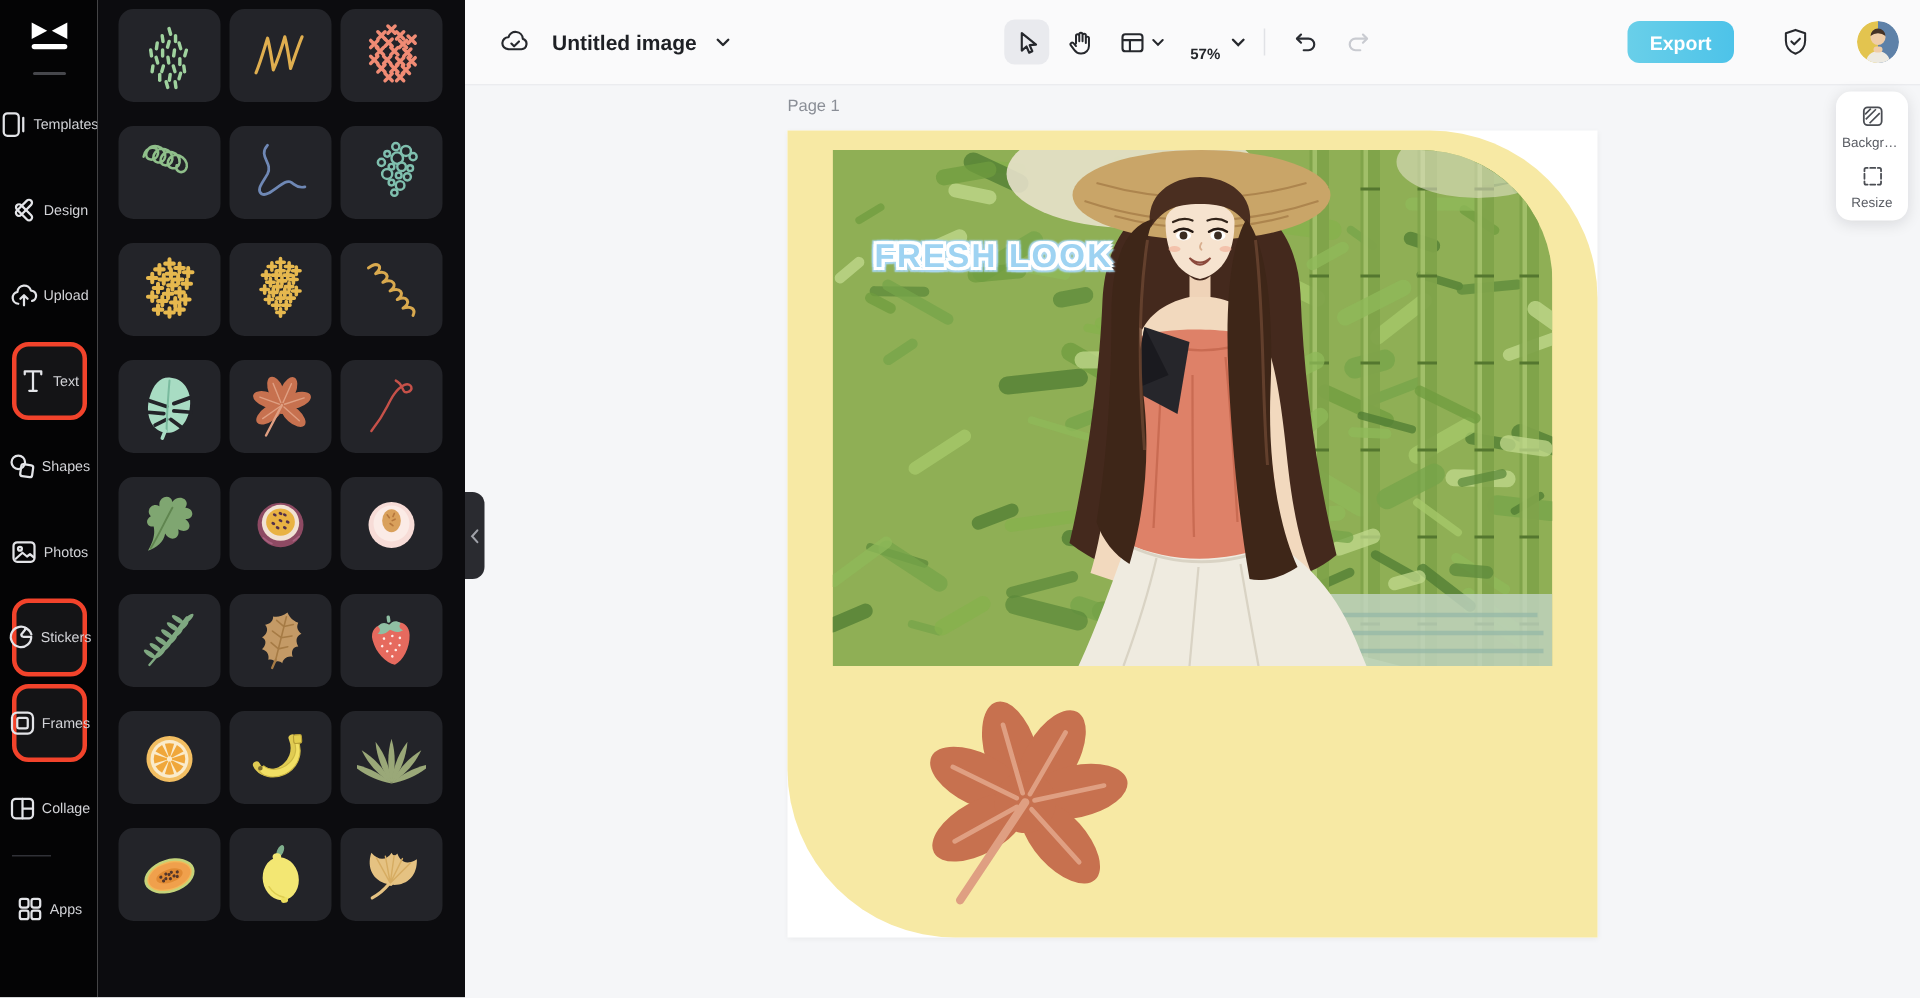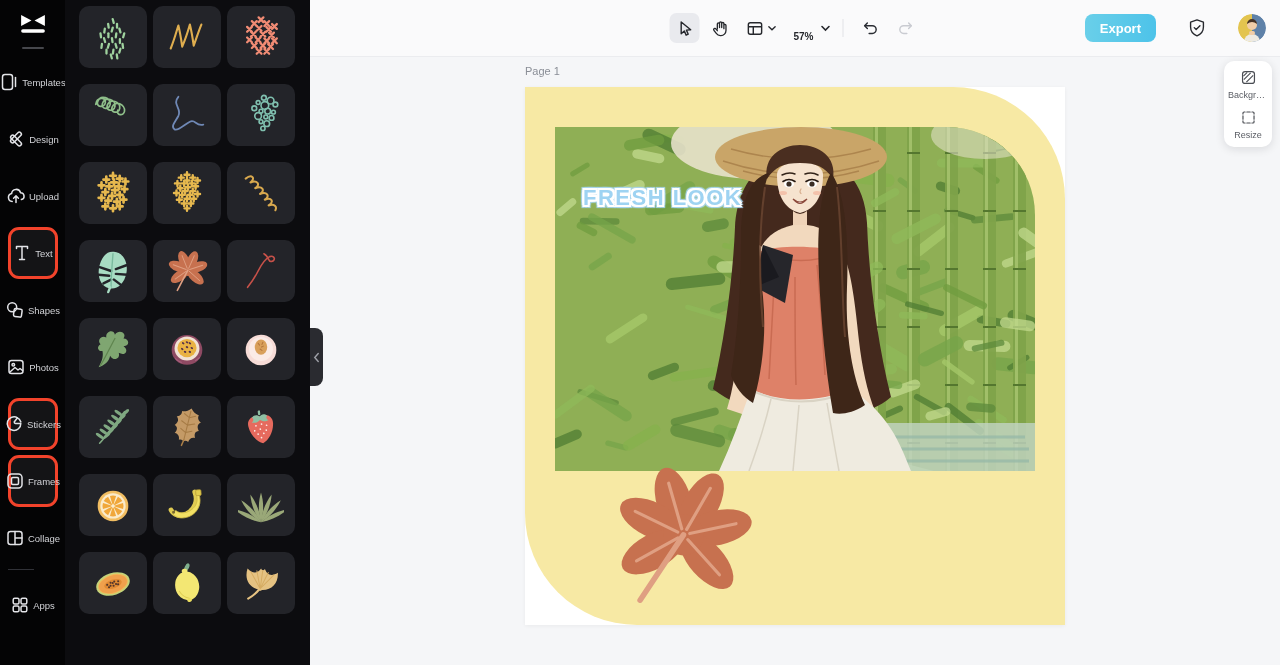--- a/index.html
+++ b/index.html
@@ -38,21 +38,21 @@
   .tb-sep{width:1px;height:18px;background:#E1E2E6;margin:0 7px}
   .tb-right{position:absolute;right:14px;top:0;height:100%;display:flex;align-items:center;gap:30px}
   .export-btn{height:28px;padding:0 15px;border-radius:8px;background:linear-gradient(90deg,#69CFE9,#4DC3E9);
               color:#fff;font-size:13px;font-weight:700;display:flex;align-items:center;cursor:pointer}
   .avatar{width:28px;height:28px;border-radius:50%;overflow:hidden;cursor:pointer;display:flex}
   .workspace{flex:1;position:relative}
   .page-label{position:absolute;left:215px;top:8px;font-size:11px;color:#8A8E96}
   .canvas{position:absolute;left:215px;top:30px;width:540px;height:538px;background:#fff;
           box-shadow:0 1px 4px rgba(0,0,0,.05);cursor:pointer}
   .yellow{position:absolute;inset:0;border-radius:0 112px 0 112px;background:#F7E9A4}
-  .photo{position:absolute;left:30px;top:40px;width:480px;height:344px;border-radius:0 88px 0 0;overflow:hidden;cursor:pointer}
+  .photo{position:absolute;left:30px;top:13px;width:480px;height:344px;border-radius:0 88px 0 0;overflow:hidden;cursor:pointer}
   .photo-art,.photo-art svg{width:100%;height:100%;display:block}
   .fresh{position:absolute;left:28px;top:58px;font-size:22px;font-weight:800;letter-spacing:1.5px;color:#9ED3F2;cursor:pointer;
      text-shadow:-2px -2px 0 #fff,2px -2px 0 #fff,-2px 2px 0 #fff,2px 2px 0 #fff,-2px 0 0 #fff,2px 0 0 #fff,
                  0 -2px 0 #fff,0 2px 0 #fff,-3px -3px 1px #A9D6EE,3px -3px 1px #A9D6EE,-3px 3px 1px #A9D6EE,
                  3px 3px 1px #A9D6EE,0 3px 1px #A9D6EE,0 -3px 1px #A9D6EE,3px 0 1px #A9D6EE,-3px 0 1px #A9D6EE}
   .leaf{position:absolute;left:76px;top:372px;width:158px;height:158px;cursor:pointer}
   .leaf svg{width:100%;height:100%;display:block}
   .float-card{position:absolute;top:4px;right:8px;width:48px;background:#fff;border-radius:10px;
               box-shadow:0 2px 10px rgba(16,18,26,.12);padding:8px 0 7px;display:flex;flex-direction:column;gap:9px;z-index:4}
   .fc-item{display:flex;flex-direction:column;align-items:center;gap:4px;cursor:pointer}
@@ -573,20 +573,32 @@
   </section>
 
   <div class="collapse-tab">
     <svg viewBox="0 0 8 12" width="7" height="11">
         <path d="M6 1.5 L2 6 L6 10.5" fill="none" stroke="#9FA1A8" stroke-width="1.6" stroke-linecap="round"></path>
       </svg>
   </div>
 
   <main class="main">
     <div class="topbar">
+      <div class="tb-left">
+        <span style="display:flex">
+          <svg viewBox="0 0 24 24" width="23" height="23">
+              <path d="M7 16.5 h9.3 a3.7 3.7 0 0 0 1 -7.2 a5.1 5.1 0 0 0 -10 -1.1 a4.1 4.1 0 0 0 -.3 8.2 Z" fill="none" stroke="#26282D" stroke-width="1.5" stroke-linejoin="round"></path>
+              <path d="M9.3 12.6 l1.9 1.9 3.4 -3.4" fill="none" stroke="#26282D" stroke-width="1.5" stroke-linecap="round" stroke-linejoin="round"></path>
+            </svg>
+        </span>
+        <span class="tb-title">Untitled image</span>
+        <svg viewBox="0 0 10 7" width="10" height="7">
+            <path d="M1.5 1.5 L5 5 L8.5 1.5" fill="none" stroke="#26282D" stroke-width="1.6" stroke-linecap="round" stroke-linejoin="round"></path>
+          </svg>
+      </div>
       <div class="tb-center">
         <div class="tbtn active">
           <svg viewBox="0 0 20 20" width="19" height="19">
               <path d="M6 3.2 L6 15.5 L9.3 12.6 L11.2 17 L13.4 16 L11.5 11.7 L16 11.3 Z" fill="none" stroke="#26282D" stroke-width="1.5" stroke-linejoin="round"></path>
             </svg>
         </div>
         <div class="tbtn">
           <svg viewBox="0 0 20 20" width="19" height="19">
               <path d="M7.2 10.5 V5.2 a1.15 1.15 0 0 1 2.3 0 V9 M9.5 8.8 V4.2 a1.15 1.15 0 0 1 2.3 0 V8.8 M11.8 9 V4.8 a1.15 1.15 0 0 1 2.3 0 V10 M14.1 10.2 V6.8 a1.1 1.1 0 0 1 2.2 0 V12.2 a5.3 5.3 0 0 1 -5.3 5.3 H10.4 a5.2 5.2 0 0 1 -4.3 -2.3 L3.6 11.9 a1.25 1.25 0 0 1 2 -1.5 L7.2 12.3" fill="none" stroke="#26282D" stroke-width="1.4" stroke-linecap="round" stroke-linejoin="round"></path>
             </svg>

